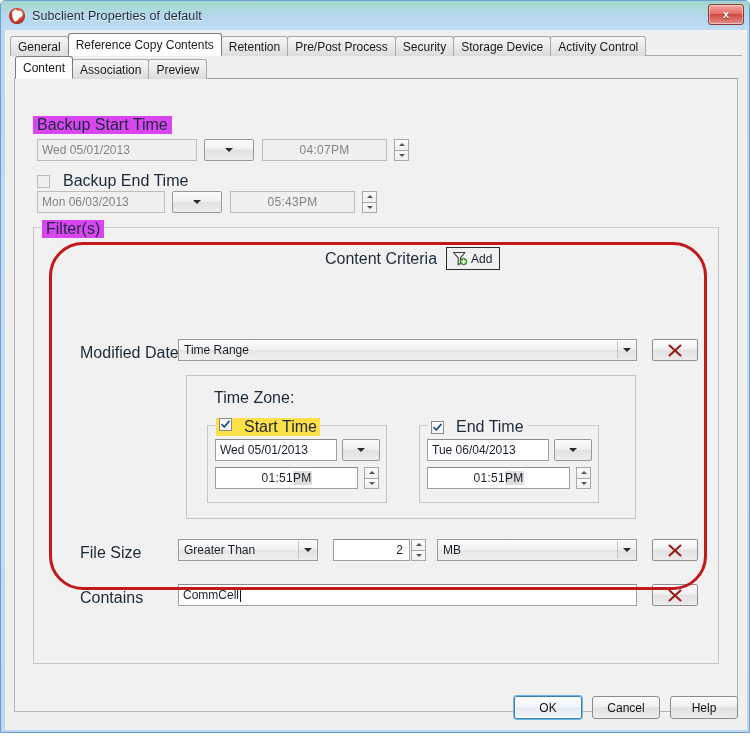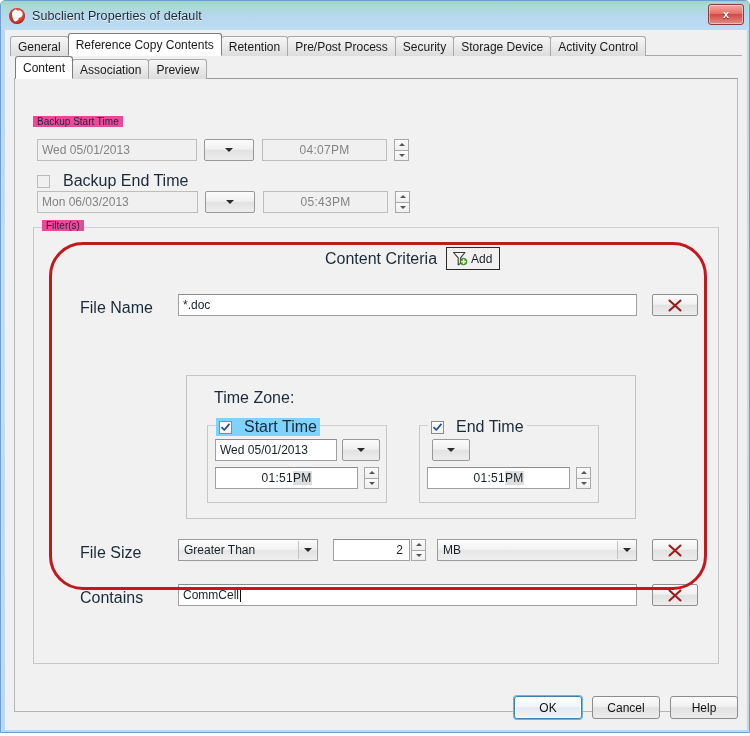--- a/index.html
+++ b/index.html
@@ -276,23 +276,23 @@
   
   .groupbox {
     position: absolute;
     box-sizing: border-box;
     border: 1px solid #c6c6c6;
     border-top: 1px solid #cfcfcf;
   }
   .groupbox > .gb-title {
     position: absolute;
     top: -8px; left: 8px;
-    font-size: 10px;
+    font-size: 16px;
     color: #1a2a3a;
-    background: #ec4899;
+    background: #d946ef;
     padding: 0 4px;
     white-space: nowrap;
   }
   
   #red-annot {
     position: absolute;
     left: 48px; top: 241px;
     width: 652px; height: 342px;
     border: 3px solid #c1191c;
     border-radius: 34px;
@@ -385,21 +385,21 @@
               </div>
           </div>
         </div>
 
         <div style="position:absolute; left:22px; top:93px; display:flex; align-items:center; gap:6px;">
           <div class="chk off"></div>
           <div class="lbl">Backup End Time</div>
         </div>
 
         <div style="position:absolute; left:22px; top:112px; display:flex; align-items:center;">
-          <div class="textbox disabled" style="width:161px;">Mon 06/03/2013</div>
+          <div class="textbox disabled" style="width:128px;">Mon 06/03/2013</div>
           <div class="dropbtn" style="width:50px; margin-left:7px;">
             <span class="caret-down"></span>
           </div>
           <div class="textbox disabled time" style="width:125px; margin-left:8px; justify-content:center;">
             <span>05</span>
               <span> : </span>
               <span>43</span>
               <span>PM</span>
           </div>
           <div class="spin" style="margin-left:7px;">
@@ -423,40 +423,45 @@
                   <polygon points="1.5,1.5 13,1.5 8.5,6.8 8.5,12.5 6.2,13.8 6.2,6.8" fill="#f2f2f2" stroke="#3b3b3b" stroke-width="1.1" stroke-linejoin="round"></polygon>
                   <circle cx="11.6" cy="10.6" r="3.3" fill="#5bb33a" stroke="#2f7a1d" stroke-width="0.8"></circle>
                   <rect x="11.0" y="8.4" width="1.3" height="4.5" fill="#ffffff"></rect>
                   <rect x="9.4" y="10.0" width="4.5" height="1.3" fill="#ffffff"></rect>
                 </svg>
               </span>
               <span>Add</span>
             </div>
           </div>
 
-          <div style="position:absolute; left:14px; top:66px; width:660px; height:24px;">
-            <div class="lbl" style="position:absolute; left:25px; top:5px;">File Name</div>
-            <div class="textbox" style="position:absolute; left:130px; top:0; width:459px;">*.doc</div>
+
+          <div style="position:absolute; left:14px; top:111px; width:660px; height:24px;">
+            <div class="lbl" style="position:absolute; left:25px; top:5px;">Modified Date</div>
+            <div class="combo" style="position:absolute; left:130px; top:0; width:459px;">
+              <span>Time Range</span>
+              <span class="arrow-box">
+                  <span class="caret-down"></span>
+                </span>
+            </div>
             <div class="xbtn" style="position:absolute; left:604px; top:0;">
               <svg width="18" height="15" viewBox="0 0 18 15">
                 <path d="M3.5 2.5 L14.5 12.5 M14.5 2.5 L3.5 12.5" stroke="#9c1b1b" stroke-width="2.1" stroke-linecap="round"></path>
               </svg>
             </div>
           </div>
 
-
           <div style="position:absolute; left:152px; top:147px; width:450px; height:144px;
                       box-sizing:border-box; border:1px solid #c4c4c4; background:#f1f1f1;">
 
             <div style="position:absolute; left:20px; top:13px; display:flex; align-items:center; gap:36px;">
               <div class="lbl">Time Zone:</div>
             </div>
 
             <div class="groupbox" style="left:20px; top:49px; width:180px; height:78px;">
-              <div style="position:absolute; left:8px; top:-8px; display:flex; align-items:center; gap:5px; background:#7dd3fc; padding:0 3px;">
+              <div style="position:absolute; left:8px; top:-8px; display:flex; align-items:flex-start; gap:5px; background:#fde047; padding:0 3px;">
                 <div class="chk">
                   <svg width="9" height="9" viewBox="0 0 9 9">
                       <path d="M1 4.6 L3.3 7 L8 1.4" stroke="#1f4e8c" stroke-width="1.7" fill="none" stroke-linecap="round" stroke-linejoin="round"></path>
                     </svg>
                 </div>
                 <span class="lbl">Start Time</span>
               </div>
               <div style="position:absolute; left:7px; top:13px; display:flex; align-items:center;">
                 <div class="textbox" style="width:122px;">Wed 05/01/2013</div>
                 <div class="dropbtn" style="width:38px; margin-left:5px;">
@@ -484,20 +489,21 @@
             <div class="groupbox" style="left:232px; top:49px; width:180px; height:78px;">
               <div style="position:absolute; left:8px; top:-8px; display:flex; align-items:center; gap:5px; background:#f1f1f1; padding:0 3px;">
                 <div class="chk">
                   <svg width="9" height="9" viewBox="0 0 9 9">
                       <path d="M1 4.6 L3.3 7 L8 1.4" stroke="#1f4e8c" stroke-width="1.7" fill="none" stroke-linecap="round" stroke-linejoin="round"></path>
                     </svg>
                 </div>
                 <span class="lbl">End Time</span>
               </div>
               <div style="position:absolute; left:7px; top:13px; display:flex; align-items:center;">
+                <div class="textbox" style="width:122px;">Tue 06/04/2013</div>
                 <div class="dropbtn" style="width:38px; margin-left:5px;">
                   <span class="caret-down"></span>
                 </div>
               </div>
               <div style="position:absolute; left:7px; top:41px; display:flex; align-items:center;">
                 <div class="textbox time" style="width:143px;">
                   <span>01</span>
                     <span> : </span>
                     <span>51</span>
                     <span style="background:#dedede;">PM</span>

